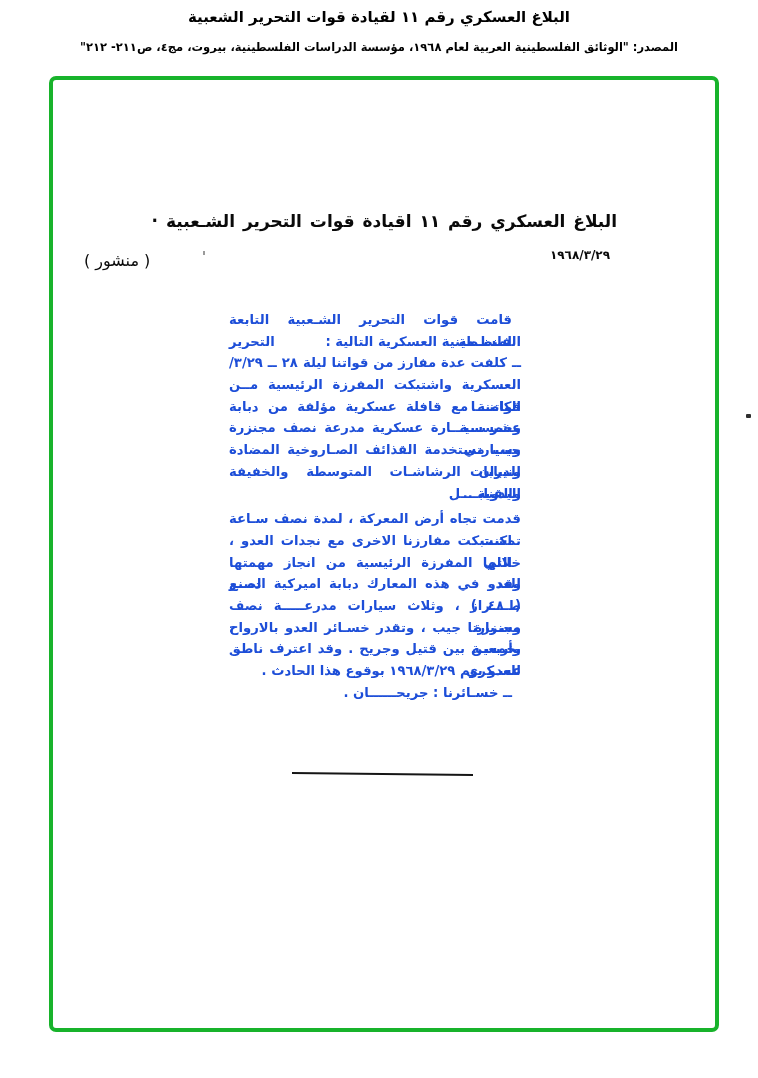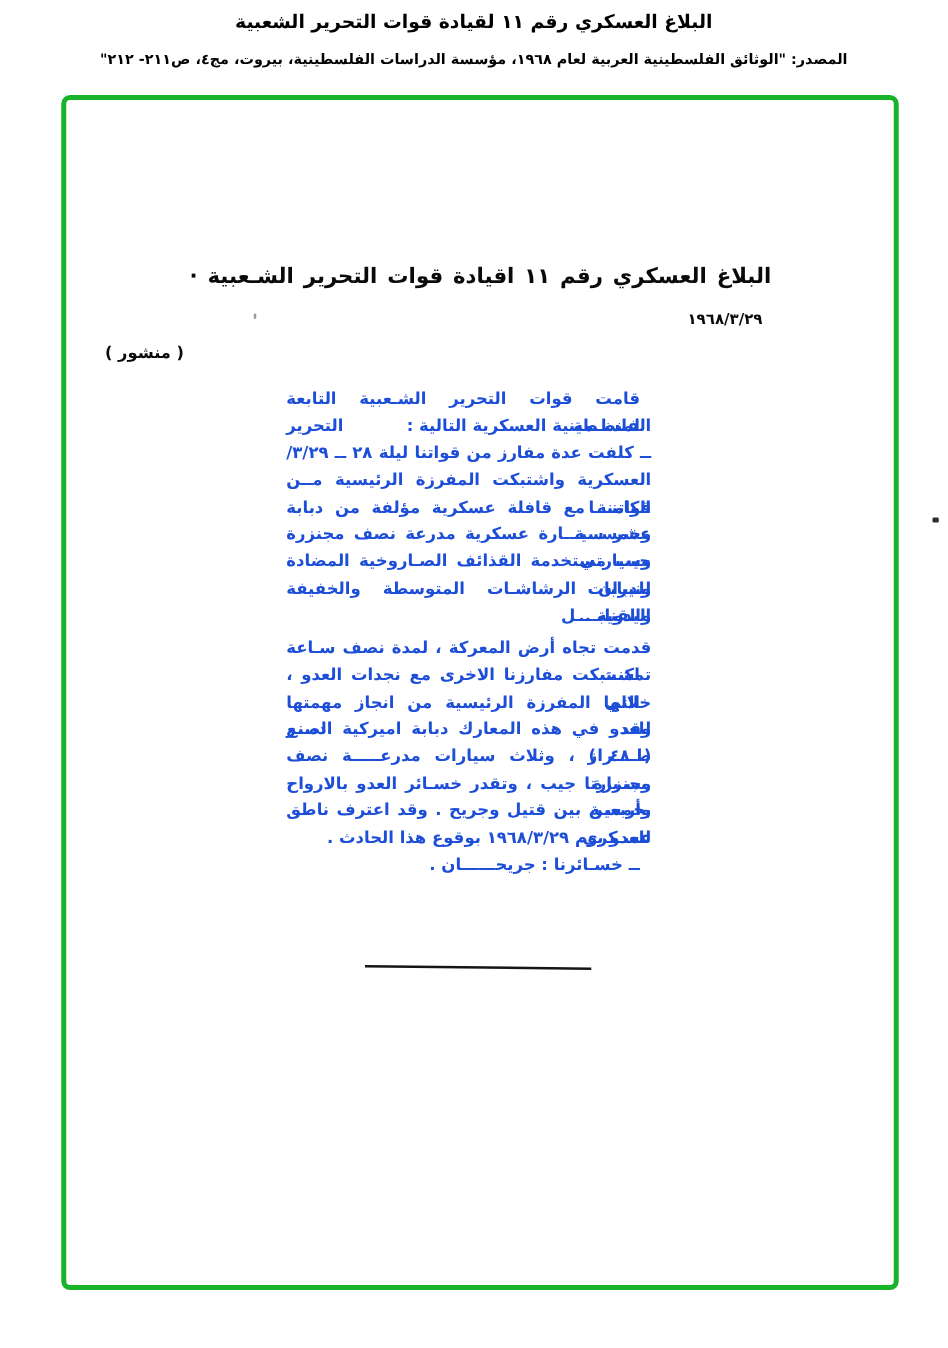--- a/index.html
+++ b/index.html
@@ -26,22 +26,22 @@
     direction:rtl; text-align:right;
     font-size:17px; font-weight:bold; color:#0a0a0a;
     word-spacing:2px; white-space:nowrap;margin-left:40px;
   }
   .doc-date {
     position:absolute; top:248px; right:148px;
     direction:rtl; font-size:12px; font-weight:bold; color:#0a0a0a;
     letter-spacing:1.5px; white-space:nowrap;
   }
   .doc-pub {
-    position:absolute; top:275px; left:84px;
-    direction:rtl; font-size:13px; font-weight:bold; color:#0a0a0a;
+    position:absolute; top:251px; left:84px;
+    direction:rtl; font-size:16px; font-weight:normal; color:#0a0a0a;
     white-space:nowrap;
   }
   .doc-body {
     position:absolute; top:296px; left:229px; width:292px;
     direction:rtl; font-size:13.2px; font-weight:bold; color:#1d4ed8;margin-top:13px;
   }
   .doc-body .para { margin:0; }
   .doc-body .para.gap { margin-top:4px; }
   .dl { line-height:21.7px; height:21.7px; overflow:visible; }
   .dl.jl { text-align:justify; text-align-last:justify; }

